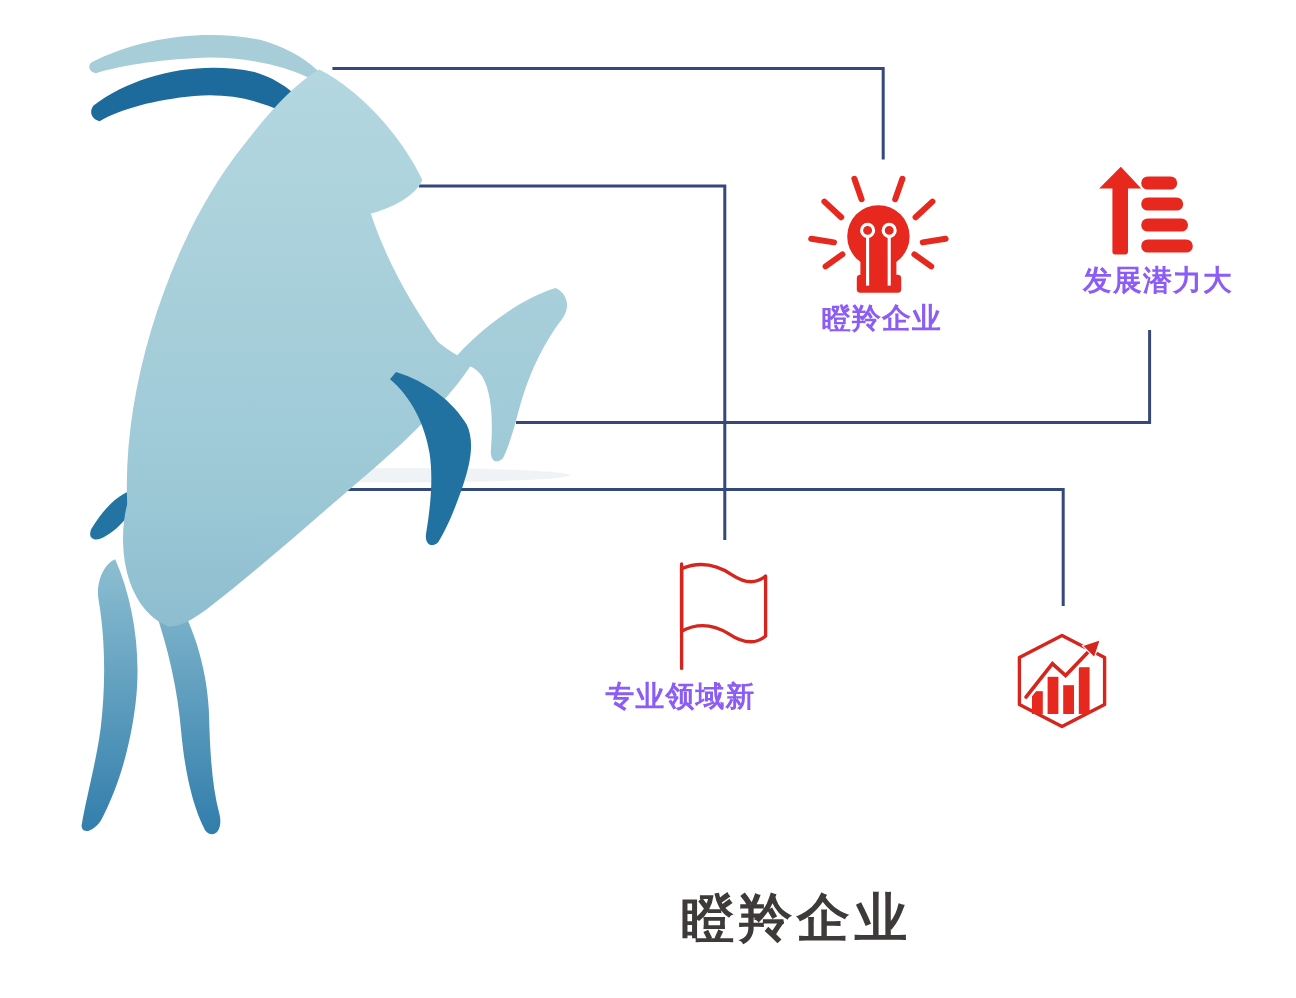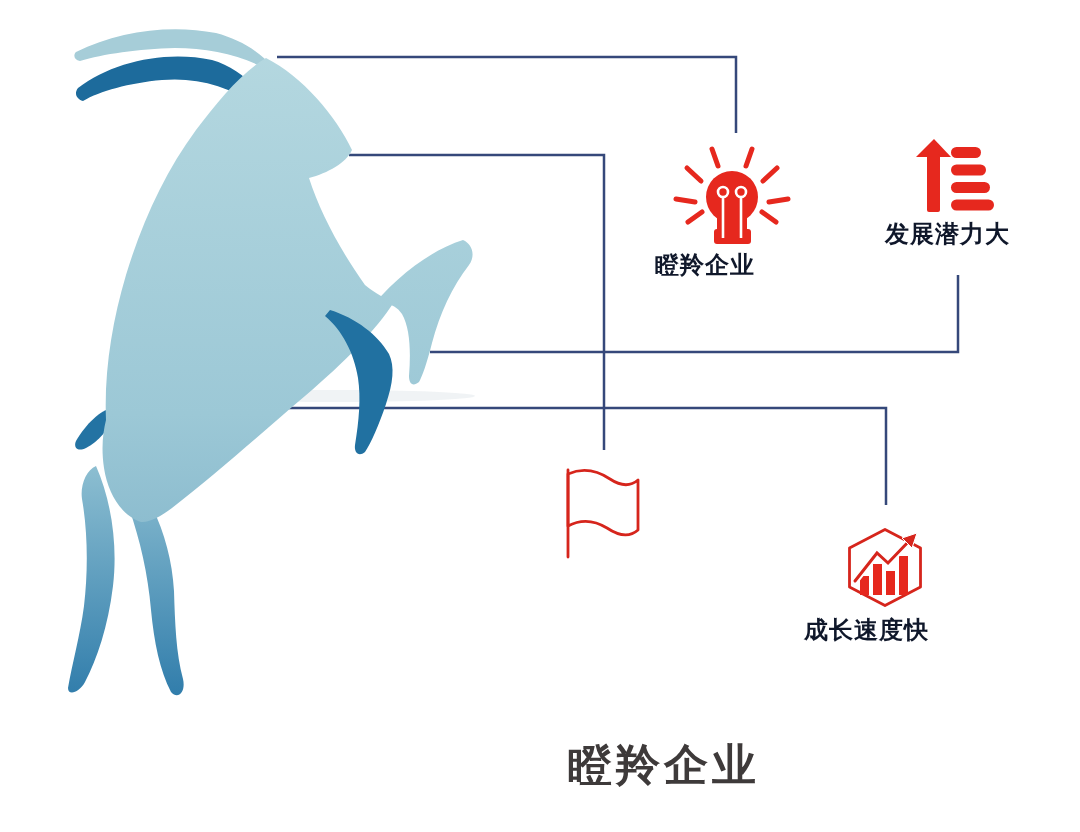--- a/index.html
+++ b/index.html
@@ -8,23 +8,24 @@
     width:1080px;height:832px;
     background:#ffffff;
     overflow:hidden;
     font-family:"Liberation Sans","DejaVu Sans",sans-serif;
   }
   #scene{position:absolute;left:0;top:0;width:1080px;height:832px;}
   .icon-svg{position:absolute;}
   .feature-label{
     position:absolute;
     width:160px;
+    text-align:center;
     font-size:24px;
     font-weight:700;
-    color:#0f172a;
+    color:#8b5cf6;
     letter-spacing:1px;
     white-space:nowrap;
   }
   #title{
     position:absolute;
     left:340px;top:736px;width:420px;
     text-align:right;
     font-size:44px;
     font-weight:900;
     letter-spacing:4px;
@@ -118,30 +119,30 @@
   </svg>
   <div class="feature-label" style="left:885px;top:218px">发展潜力大</div>
 
   <svg class="icon-svg" style="left:558px;top:462px;width:90px;height:100px" viewBox="558 462 90 100">
     <g stroke="#d6251c" stroke-width="2.8" fill="none" stroke-linecap="round">
       <path d="M568,470 V557"></path>
       <path d="M568,474 C584,467 598,471 610,479 C622,487 631,486 638,480
                L638,530 C630,537 619,536 607,528 C594,520 581,519 568,526 Z" stroke-linejoin="round"></path>
     </g>
   </svg>
+  <div class="feature-label" style="left:487px;top:564px">专业领域新</div>
 
   <svg class="icon-svg" style="left:840px;top:520px;width:90px;height:95px" viewBox="840 520 90 95">
     <polygon points="885,529.5 920.5,548 920.5,587 885,605.5 849.5,587 849.5,548" fill="none" stroke="#d6251c" stroke-width="2.8" stroke-linejoin="round"></polygon>
     <g fill="#e6281e">
       <rect x="860" y="576" width="9" height="19"></rect>
       <rect x="873" y="564" width="9" height="31"></rect>
       <rect x="886" y="571" width="9" height="24"></rect>
       <rect x="899" y="556" width="9" height="39"></rect>
     </g>
     <path d="M855,581 L877,553 L888,563 L911,539" stroke="#ffffff" stroke-width="7" fill="none" stroke-linecap="round"></path>
     <path d="M855,581 L877,553 L888,563 L911,539" stroke="#d6251c" stroke-width="3" fill="none" stroke-linecap="round"></path>
     <polygon points="917,533 912,548 902,538" fill="#d6251c" stroke="#ffffff" stroke-width="1"></polygon>
   </svg>
-  <div class="feature-label" style="left:804px;top:614px">成长速度快</div>
 
   <div id="title">瞪羚企业</div>
 
 </div>
 
 </body></html>

